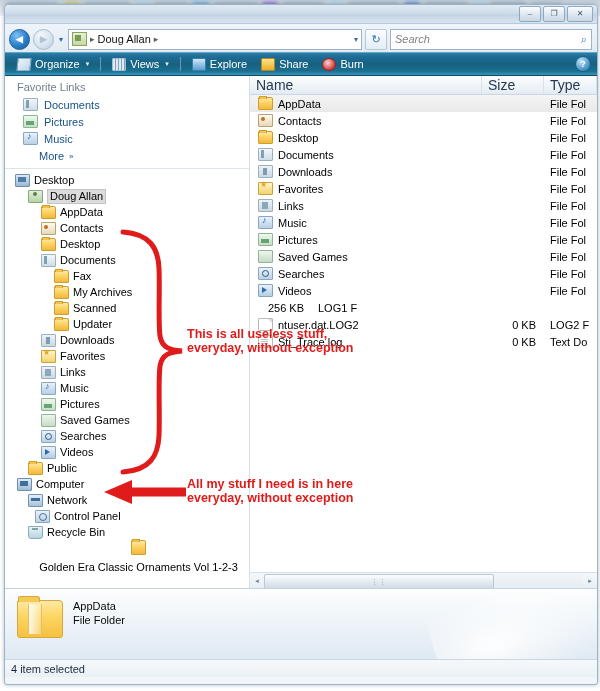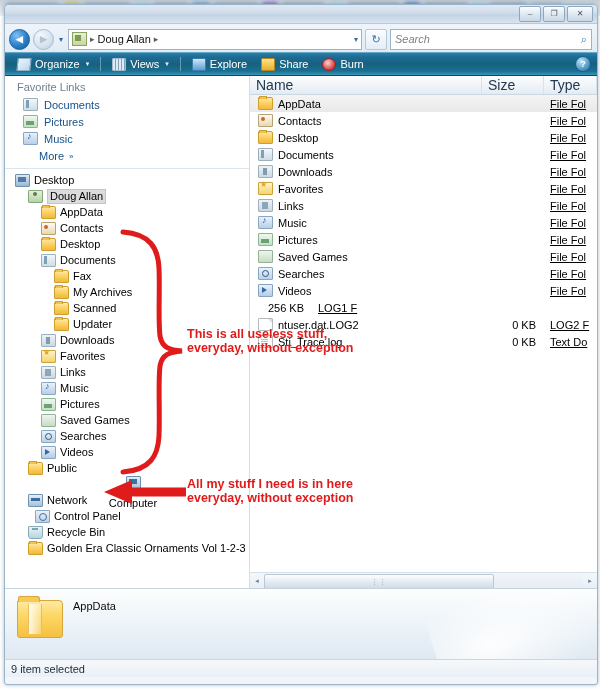--- a/index.html
+++ b/index.html
@@ -191,21 +191,21 @@
   }
   .colhead > div{padding:0 6px;border-right:1px solid #d8e2ea;height:18px;line-height:18px;box-sizing:border-box;}
   .col-name{width:232px;}
   .col-size{width:62px;text-align:right;}
   .col-type{flex:1;}
   .rows{flex:1;overflow:hidden;}
   .frow{display:flex;height:17px;align-items:center;font-size:11px;color:#000;}
   .frow.sel{background:linear-gradient(to bottom,#f4f4f4,#e9e9e9);}
   .frow .c-name{width:232px;display:flex;align-items:center;gap:5px;padding-left:8px;box-sizing:border-box;}
   .frow .c-size{width:62px;text-align:right;padding-right:8px;box-sizing:border-box;color:#000;}
-  .frow .c-type{flex:1;padding-left:6px;box-sizing:border-box;text-decoration:underline;}
+  .frow .c-type{flex:1;padding-left:6px;box-sizing:border-box;}
   .hscroll{
     height:15px;display:flex;align-items:center;
     background:linear-gradient(to bottom,#f4f8fb,#e8eff5);
     border-top:1px solid #d4dfe8;
   }
   .hs-arrow{width:14px;height:13px;display:flex;align-items:center;justify-content:center;font-size:7px;color:#6c8296;}
   .hs-track{flex:1;height:13px;position:relative;background:linear-gradient(to bottom,#f1f5f9,#e6edf3);}
   .hs-thumb{
     position:absolute;left:0;top:0;width:228px;height:13px;
     background:linear-gradient(to bottom,#fdfefe,#e3eaf1 55%,#d2dce6);
@@ -440,37 +440,37 @@
             <span class="lbl">Searches</span>
           </div>
           <div class="tnode" style="padding-left: 36px;">
             <span class="ic ic-video"></span>
             <span class="lbl">Videos</span>
           </div>
           <div class="tnode" style="padding-left: 23px;">
             <span class="ic ic-folder"></span>
             <span class="lbl">Public</span>
           </div>
-          <div class="tnode" style="padding-left: 12px; flex-direction: column;">
+          <div class="tnode" style="padding-left: 12px;">
             <span class="ic ic-computer"></span>
             <span class="lbl">Computer</span>
           </div>
           <div class="tnode" style="padding-left: 23px;">
             <span class="ic ic-network"></span>
             <span class="lbl">Network</span>
           </div>
           <div class="tnode" style="padding-left: 30px;">
             <span class="ic ic-cpanel"></span>
             <span class="lbl">Control Panel</span>
           </div>
           <div class="tnode" style="padding-left: 23px;">
             <span class="ic ic-recycle"></span>
             <span class="lbl">Recycle Bin</span>
           </div>
-          <div class="tnode" style="padding-left: 23px;">
+          <div class="tnode" style="padding-left: 23px; flex-direction: column;">
             <span class="ic ic-folder"></span>
             <span class="lbl">Golden Era Classic Ornaments Vol 1-2-3</span>
           </div>
         </div>
     </div>
 
     <div class="filepane">
       <div class="colhead">
         <div class="col-name">Name</div>
         <div class="col-size" style="text-align:left">Size</div>
@@ -603,25 +603,26 @@
         </div>
         <div class="hs-arrow">▸</div>
       </div>
     </div>
   </div>
 
   <div class="details">
     <div class="big-folder"></div>
     <div class="det-txt">
       <div class="det-title">AppData</div>
+      <div class="det-sub">File Folder</div>
     </div>
   </div>
 
   <div class="statusbar">
-    <span>9 item selected</span>
+    <span>4 item selected</span>
   </div>
 </div>
 
 <svg class="anno-svg" viewBox="0 0 600 691">
   <path d="M123 232 C 150 234, 158 248, 159 268 C 160 292, 158 320, 160 336
            C 162 348, 170 350, 182 351
            C 170 352, 162 354, 160 366
            C 158 382, 160 412, 159 436
            C 158 456, 150 470, 123 472" fill="none" stroke="#e01b1b" stroke-width="5" stroke-linecap="round"></path>
   <g>

